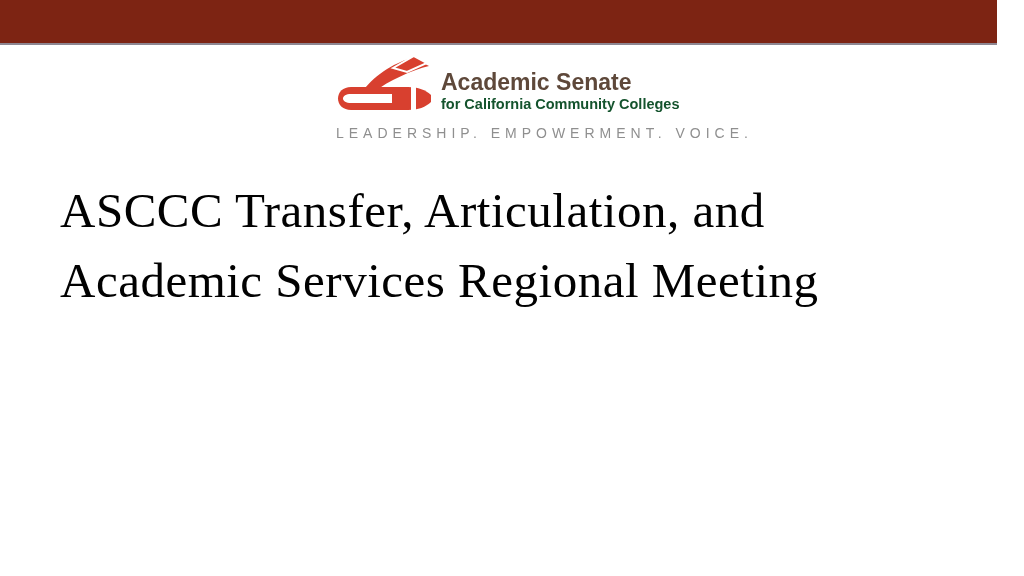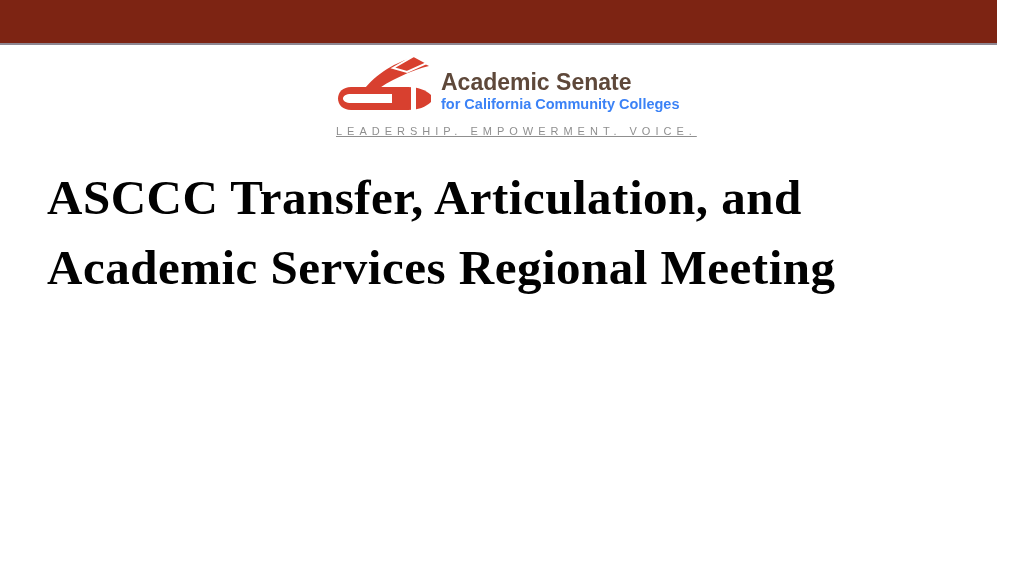--- a/index.html
+++ b/index.html
@@ -47,37 +47,36 @@
   .org-name {
     font-weight: bold;
     font-size: 23px;
     line-height: 25px;
     color: #5E483A;
   }
   .org-subtitle {
     font-weight: bold;
     font-size: 14.5px;
     line-height: 18px;
-    color: #3b82f6;
+    color: #14532d;
   }
   .tagline {
     margin-top: 7px;
-    font-size: 11px;
+    font-size: 14px;
     letter-spacing: 5px;
     color: #8F8F8F;
     white-space: nowrap;
-    text-decoration: underline;
   }
   .title {
     position: absolute;
     left: 47px;
     top: 163px;
-    margin: 0;
+    margin: 13px;
     font-family: "Liberation Serif", serif;
-    font-weight: bold;
+    font-weight: normal;
     font-size: 49px;
     line-height: 70px;
     color: #010101;
     letter-spacing: 0.5px;
   }
   .title .line {
     display: block;
     white-space: nowrap;
   }
 </style>

